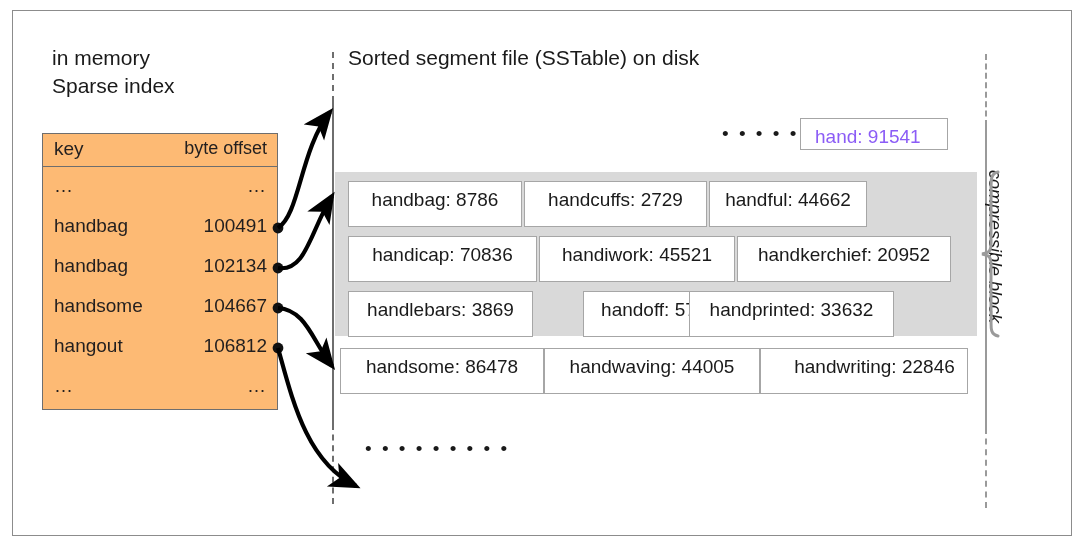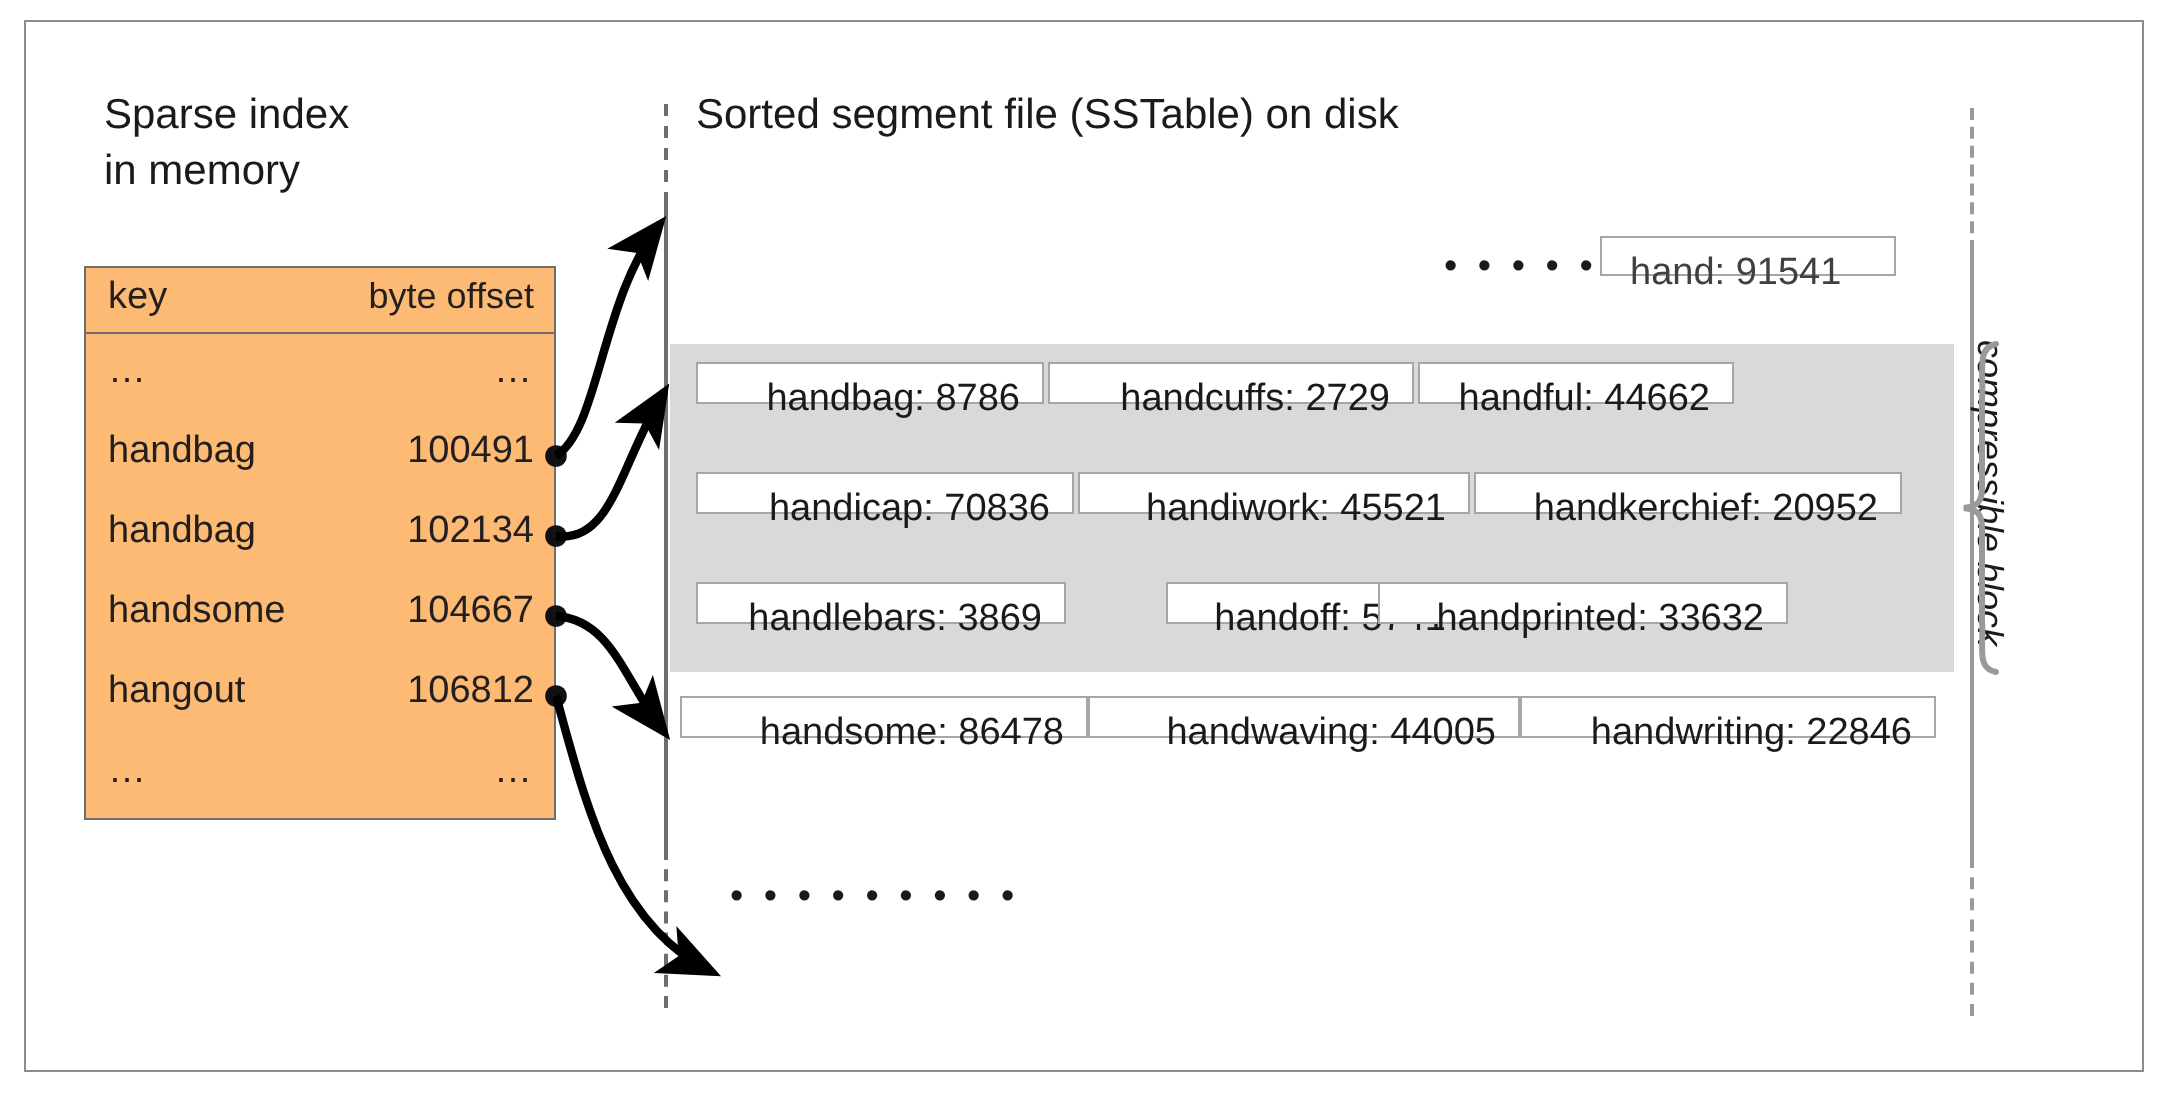--- a/index.html
+++ b/index.html
@@ -47,28 +47,28 @@
   .vline{position:absolute;width:0;border-left-width:2px;border-left-style:solid;}
   .vdash{position:absolute;width:0;border-left-width:2px;border-left-style:dashed;}
 
   
   .grayblock{
     position:absolute;left:335px;top:172px;width:642px;height:164px;
     background:#d9d9d9;
   }
   .entry{
     position:absolute;background:#ffffff;border:1px solid #a6a6a6;
-    box-sizing:border-box;height:21px;line-height:36px;
-    font-size:19px;color:#1a1a1a;white-space:nowrap;text-align:right;
+    box-sizing:border-box;height:46px;line-height:36px;
+    font-size:19px;color:#1a1a1a;white-space:nowrap;text-align:center;
     padding-left:11px;padding-right:11px;
   }
   .topentry{
     position:absolute;background:#ffffff;border:1px solid #a6a6a6;
-    box-sizing:border-box;height:20px;line-height:36px;
-    font-size:19px;color:#404040;white-space:nowrap;padding:0 14px;
+    box-sizing:border-box;height:32px;line-height:36px;
+    font-size:19px;color:#8b5cf6;white-space:nowrap;padding:0 14px;
   }
   .dots-inline{
     position:absolute;font-size:19px;letter-spacing:2.5px;color:#1a1a1a;
     white-space:nowrap;
   }
 
   
   .brace-label{
     position:absolute;left:1005px;top:170px;width:170px;
     font-size:18px;font-style:italic;color:#1a1a1a;white-space:nowrap;
@@ -78,22 +78,22 @@
   svg.overlay{position:absolute;left:0;top:0;width:1086px;height:550px;overflow:visible;}
 </style>
 </head>
 <body>
 
 <div id="stage">
 
   <div class="outer-frame"></div>
 
   <div class="caption-left">
+    <div>in memory</div>
     <div>Sparse index</div>
-    <div>in memory</div>
   </div>
 
   <div class="caption-right">Sorted segment file (SSTable) on disk</div>
 
   <div class="index-table">
     <div class="index-head">
       <span class="k">key</span>
       <span class="b">byte offset</span>
     </div>
     <div class="index-rows">

